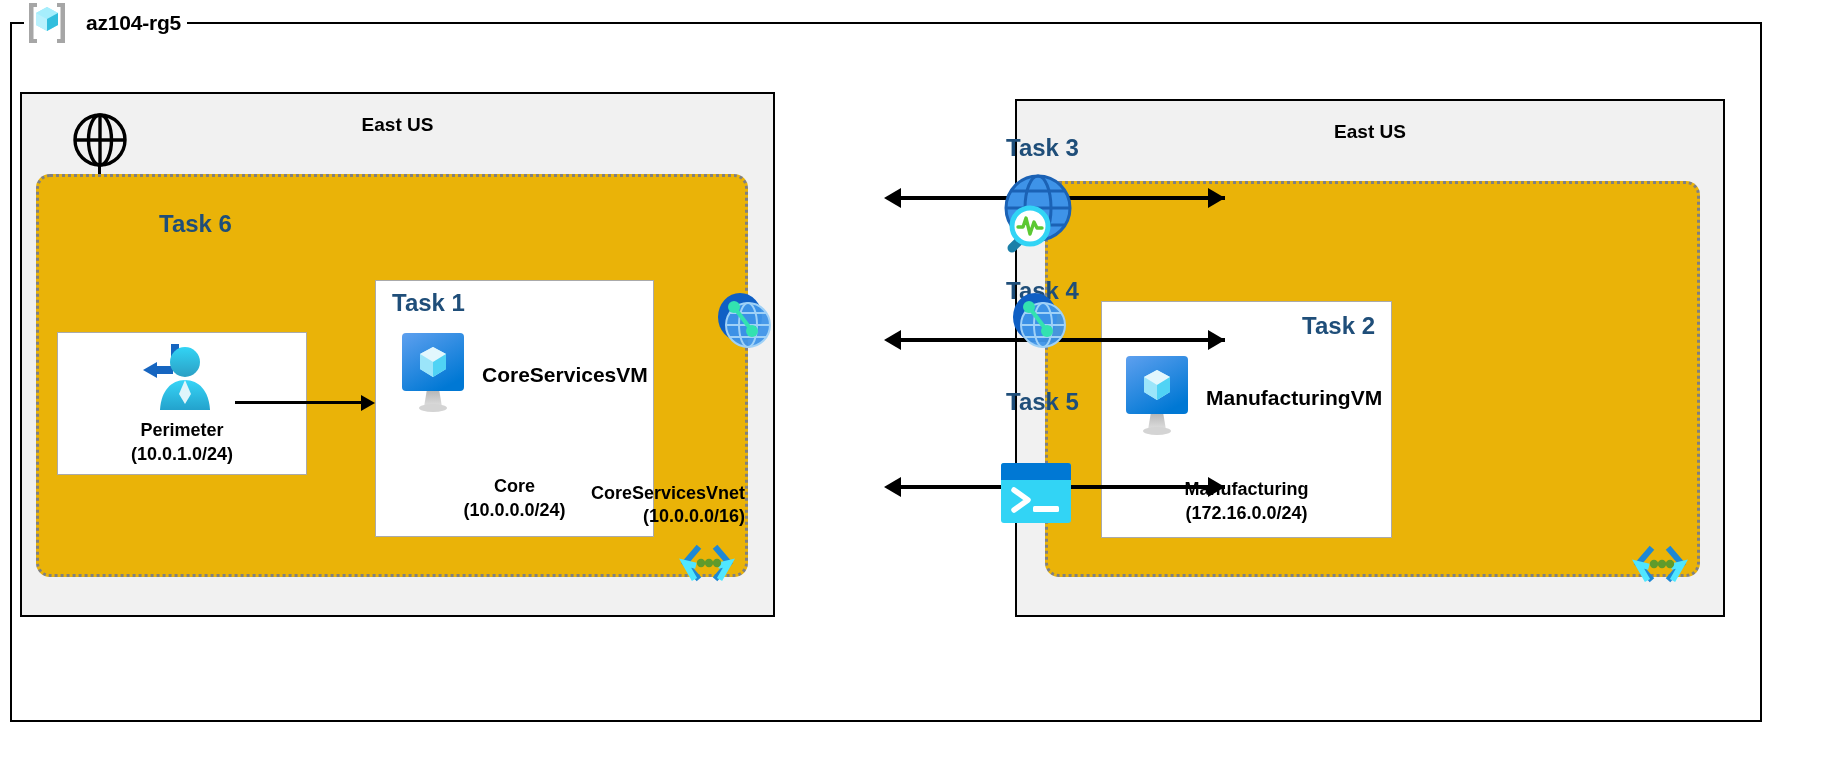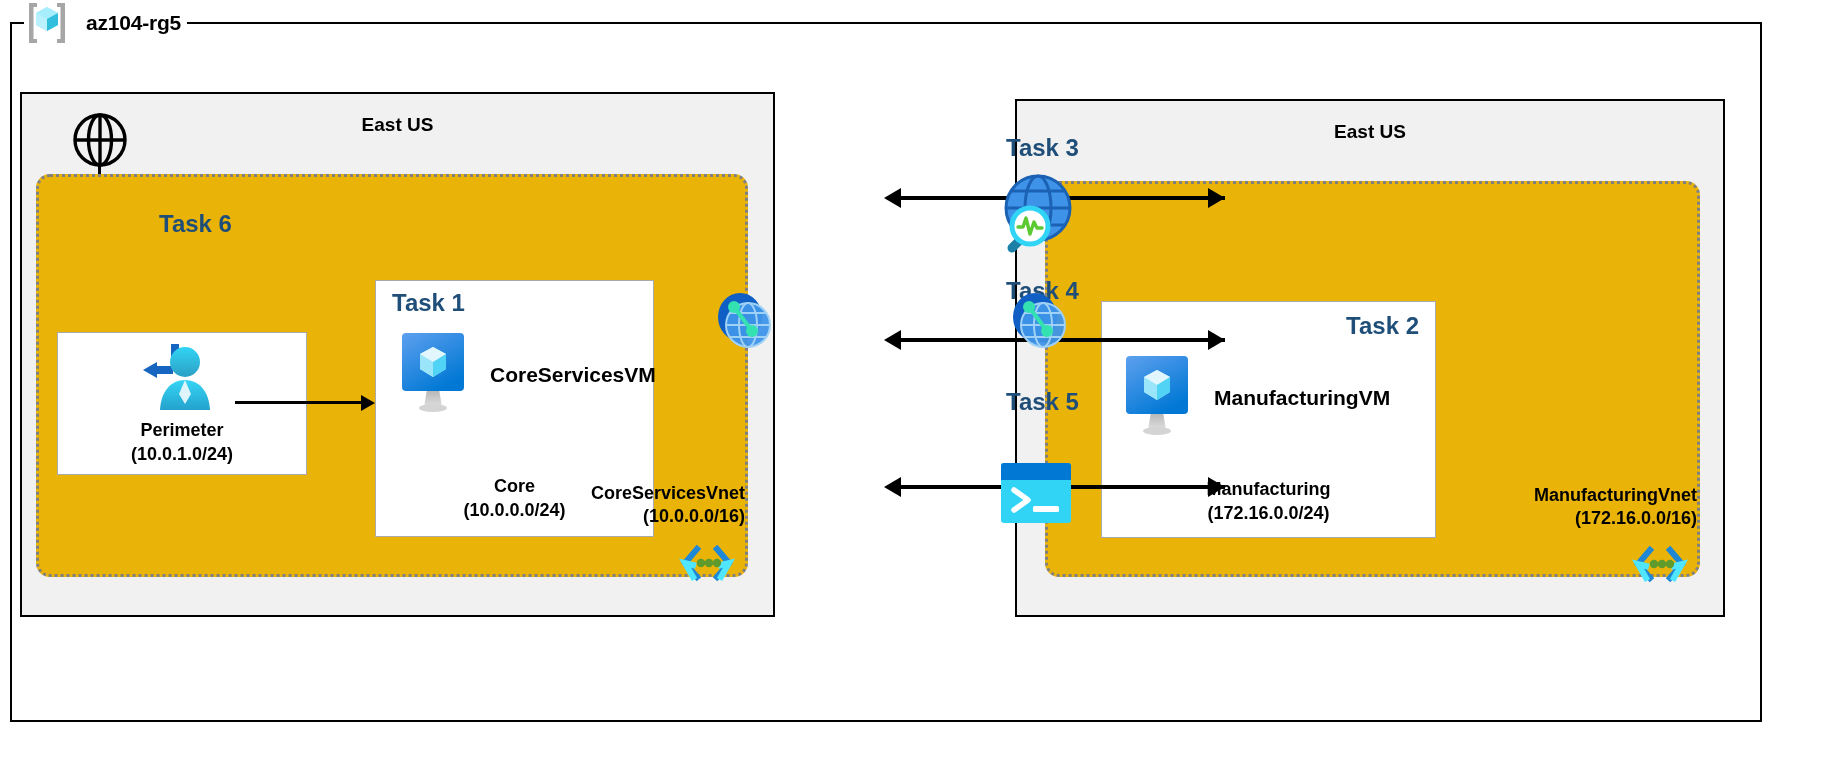--- a/index.html
+++ b/index.html
@@ -91,21 +91,21 @@
 
   
   .subnet{
     position:absolute;
     background:#ffffff;
     border:1.6px solid #aaaaaa;
     box-sizing:border-box;
   }
   .subnet.perimeter{ left:18px;  top:155px; width:250px; height:143px; }
   .subnet.core     { left:336px; top:103px; width:279px; height:257px; }
-  .subnet.manu     { left:53px;  top:117px; width:335px; height:237px; }
+  .subnet.manu     { left:53px;  top:117px; width:291px; height:237px; }
 
   .subnet-label{
     position:absolute;
     left:0; right:0;
     text-align:center;
     font-size:18px;
     font-weight:bold;
     color:#000;
     line-height:1.3;
   }
@@ -120,21 +120,21 @@
     font-weight:bold;
     color:#1F4E79;
     white-space:nowrap;
   }
 
   
   .vm-row{
     position:absolute;
     display:flex;
     align-items:center;
-    gap:24px;
+    gap:16px;
   }
   .vm-name{
     font-size:21px;
     font-weight:bold;
     color:#000;
     white-space:nowrap;
   }
 
   
   .ico{position:absolute;}
@@ -362,24 +362,20 @@
           </span>
           <span class="vm-name">ManufacturingVM</span>
         </div>
 
         <div class="subnet-label">
           <span>Manufacturing</span><br>
           <span>(172.16.0.0/24)</span>
         </div>
       </div>
 
-      <div class="vnet-label">
-        <span>ManufacturingVnet</span><br>
-        <span>(172.16.0.0/16)</span>
-      </div>
 
       <span class="ico" style="left:584px;top:360px;">
         <svg width="56" height="40" viewBox="0 0 56 40" aria-hidden="true">
           <path d="M18 6 L6 20 L18 34" fill="none" stroke="#1E88D6" stroke-width="6" stroke-linecap="square"></path>
           <path d="M14 22 L6 20 L14 34" fill="none" stroke="#50E6FF" stroke-width="6" stroke-linecap="square"></path>
           <path d="M38 6 L50 20 L38 34" fill="none" stroke="#1E88D6" stroke-width="6" stroke-linecap="square"></path>
           <path d="M42 22 L50 20 L42 34" fill="none" stroke="#50E6FF" stroke-width="6" stroke-linecap="square"></path>
           <circle cx="22" cy="20" r="4.2" fill="#5E9B2C"></circle>
           <circle cx="30" cy="20" r="4.2" fill="#5E9B2C"></circle>
           <circle cx="38" cy="20" r="4.2" fill="#5E9B2C"></circle>

